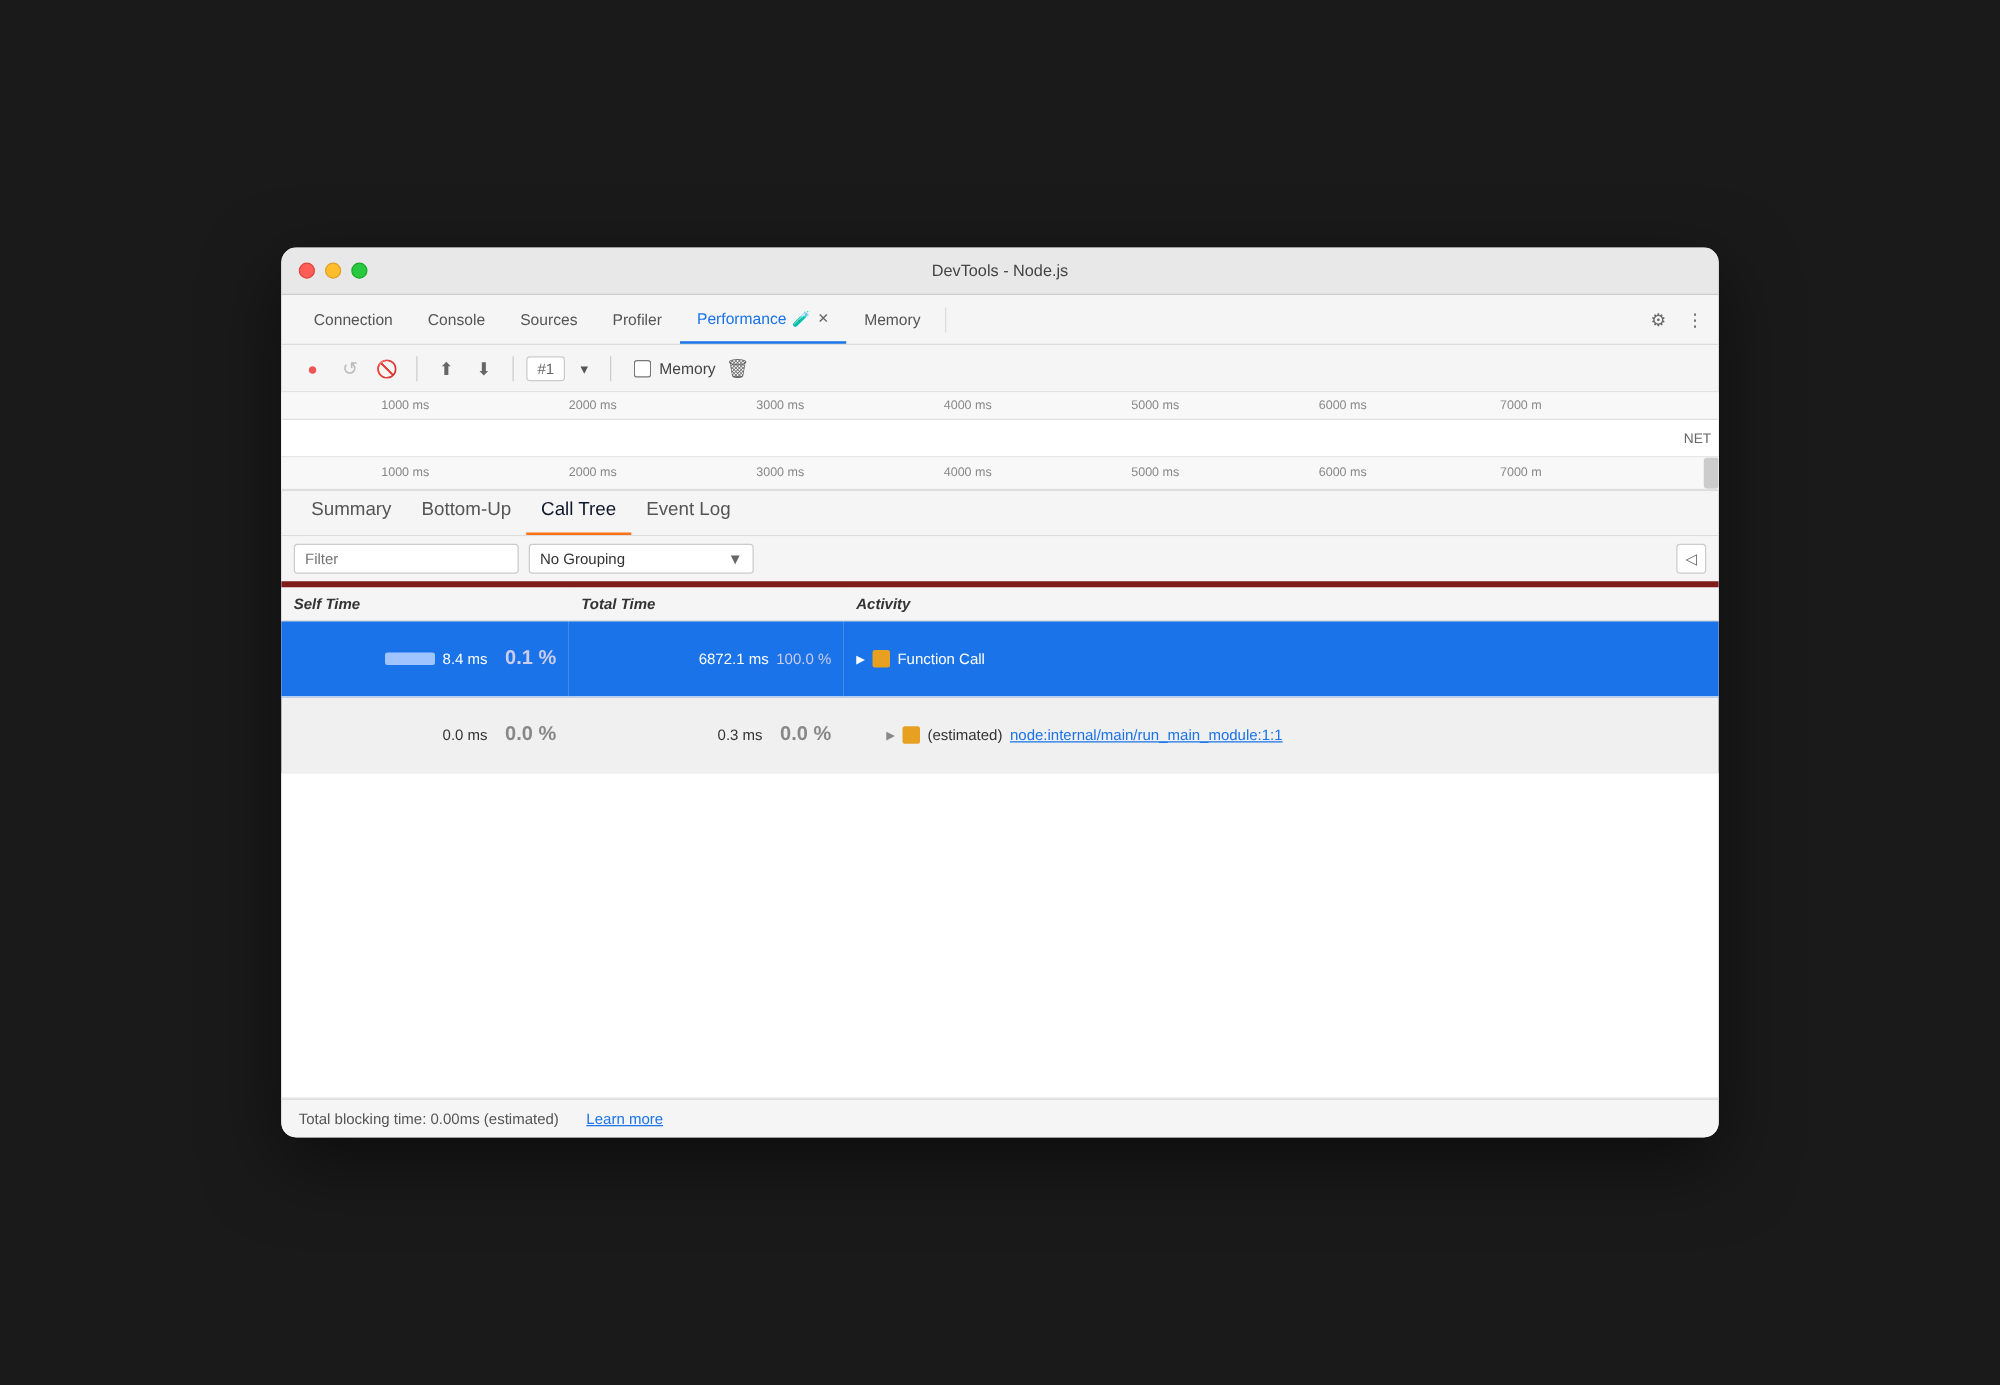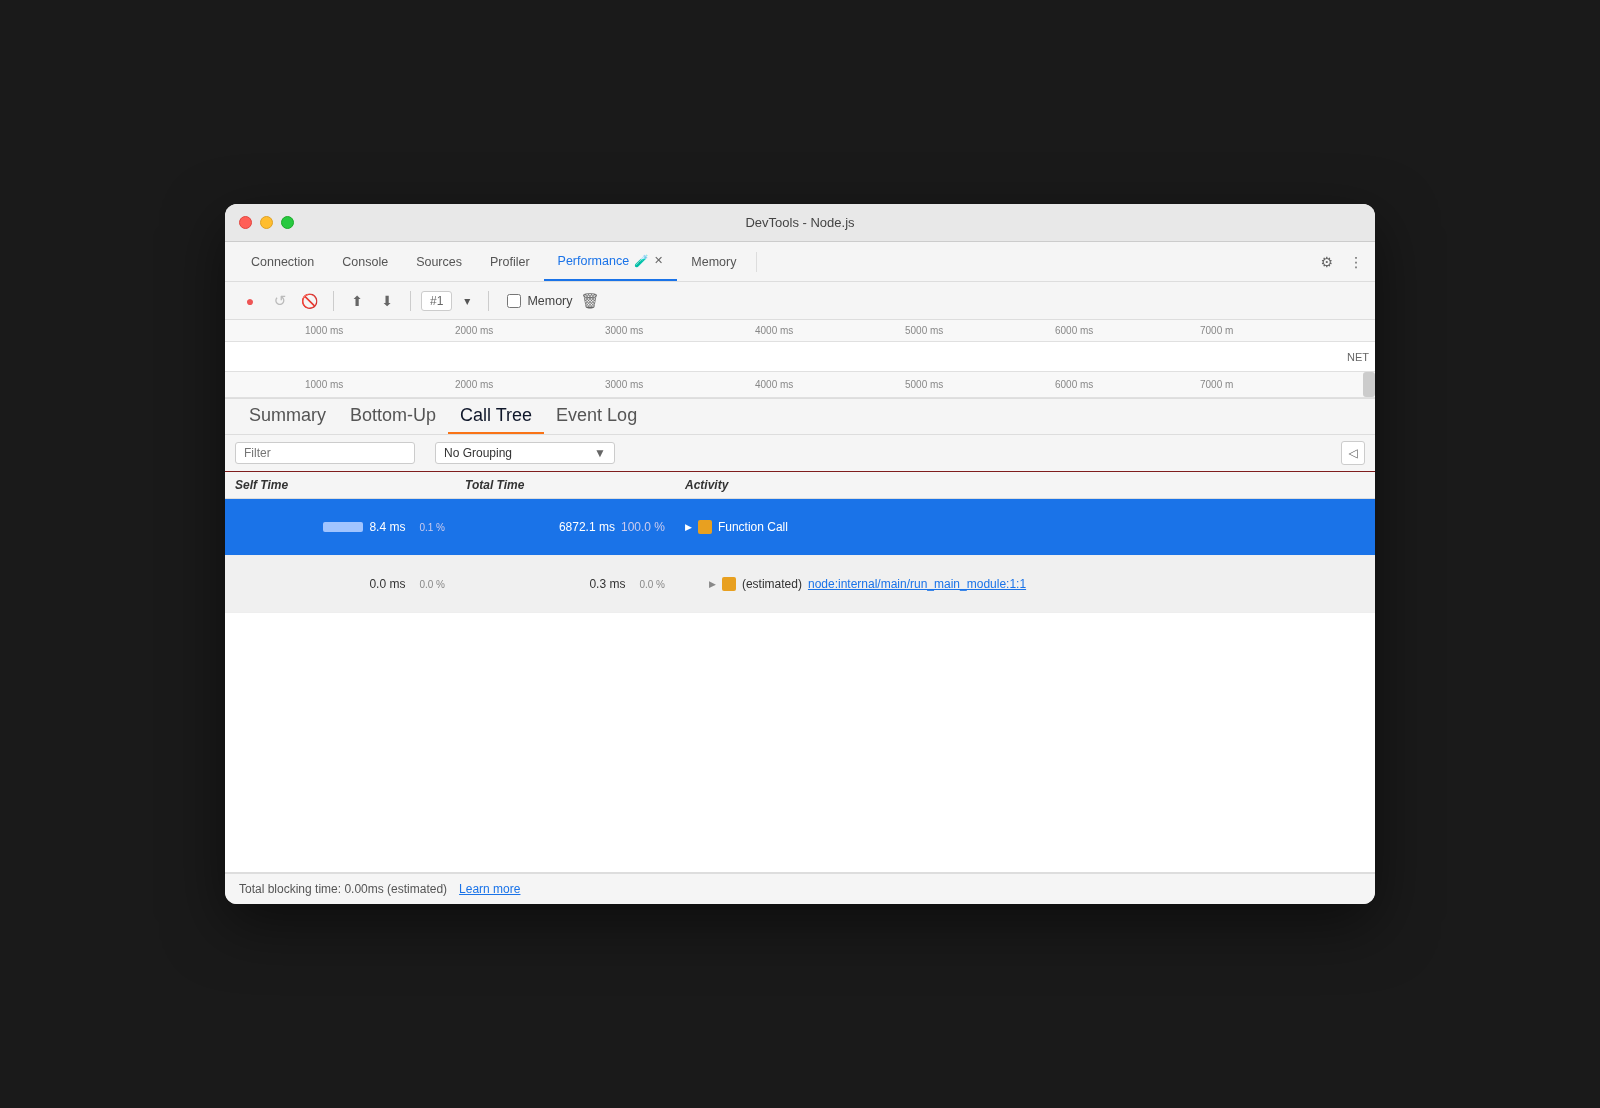--- a/index.html
+++ b/index.html
@@ -226,39 +226,38 @@
     .bottom-tabs {
       display: flex;
       background: #f5f5f5;
       border-bottom: 1px solid #ddd;
       padding: 0 12px;
       height: 36px;
       align-items: flex-end;
     }
     .bottom-tab {
       padding: 6px 12px;
-      font-size: 18px;
+      font-size: 15px;
       color: #555;
       cursor: pointer;
       border-bottom: 2px solid transparent;
       height: 100%;
       display: flex;
-      align-items: flex-end;
+      align-items: flex-start;
     }
     .bottom-tab.active {
       color: #0f172a;
       border-bottom: 2px solid #f97316;
     }
     .filter-bar {
       display: flex;
-      align-items: center;
       padding: 6px 10px;
       background: #f5f5f5;
-      border-bottom: 1px solid #7f1d1d;
-      gap: 20px;
+      border-bottom: 5px solid #7f1d1d;
+      gap: 8px;
     }
     .filter-input {
       border: 1px solid #ccc;
       border-radius: 3px;
       padding: 3px 8px;
       font-size: 12px;
       width: 180px;
       background: #fff;
       color: #333;
     }
@@ -315,21 +314,21 @@
       color: #333;
     }
     .data-table tr.selected td {
       background: #1a73e8;
       color: #fff;
     }
     .col-self-time { width: 230px; text-align: right; }
     .col-total-time { width: 220px; }
     .col-activity { }
     .time-val { font-size: 12px; }
-    .percent-val { font-size: 10px; color: #888; margin-left: 8px; }
+    .percent-val { font-size: 16px; color: #888; margin-left: 8px; font-weight: bold; }
     .selected .percent-val { color: #cce; }
     .activity-cell {
       display: flex;
       align-items: center;
       gap: 6px;
     }
     .expand-arrow {
       font-size: 9px;
       color: #888;
       cursor: pointer;
@@ -362,21 +361,21 @@
     }
     .selected .self-bar { background: #a0c4ff; }
     .status-bar {
       background: #f5f5f5;
       border-top: 1px solid #ddd;
       padding: 8px 14px;
       font-size: 12px;
       color: #555;
       display: flex;
       align-items: center;
-      gap: 12px;
+      gap: 22px;
     }
     .learn-more-link {
       color: #1a73e8;
       text-decoration: underline;
       cursor: pointer;
     }
     .close-tab-btn {
       font-size: 11px;
       color: #666;
       cursor: pointer;

